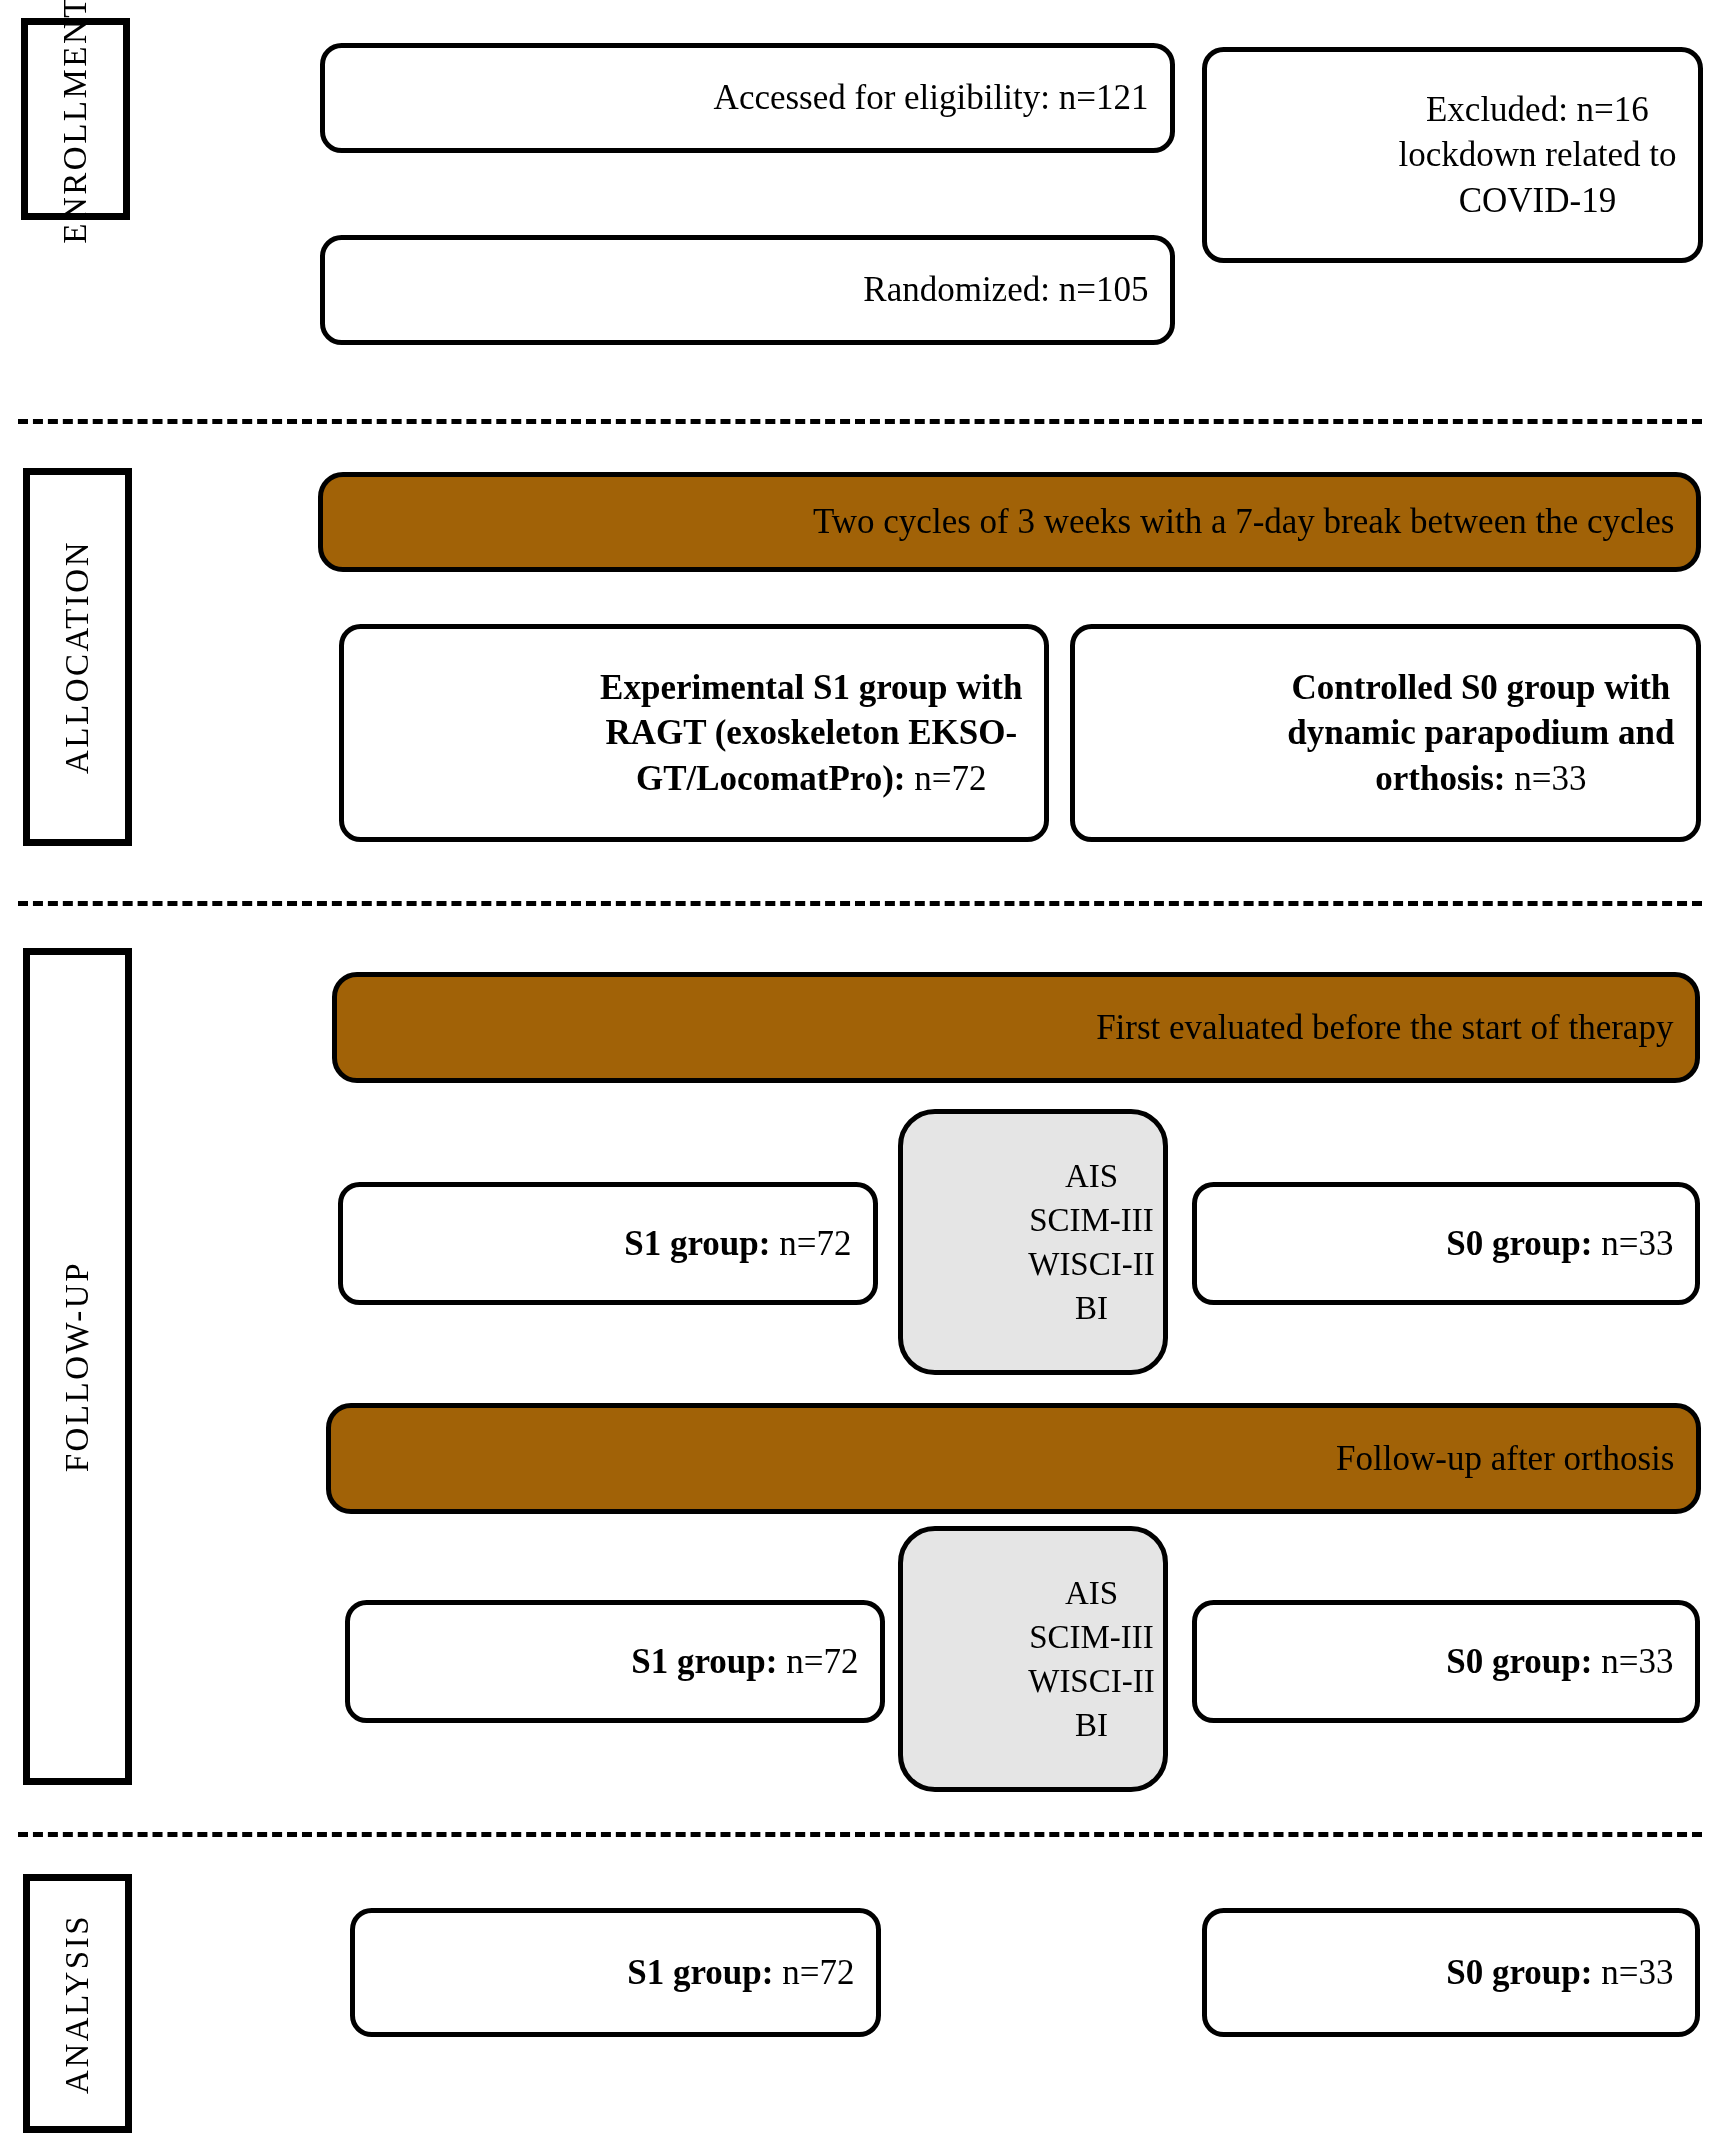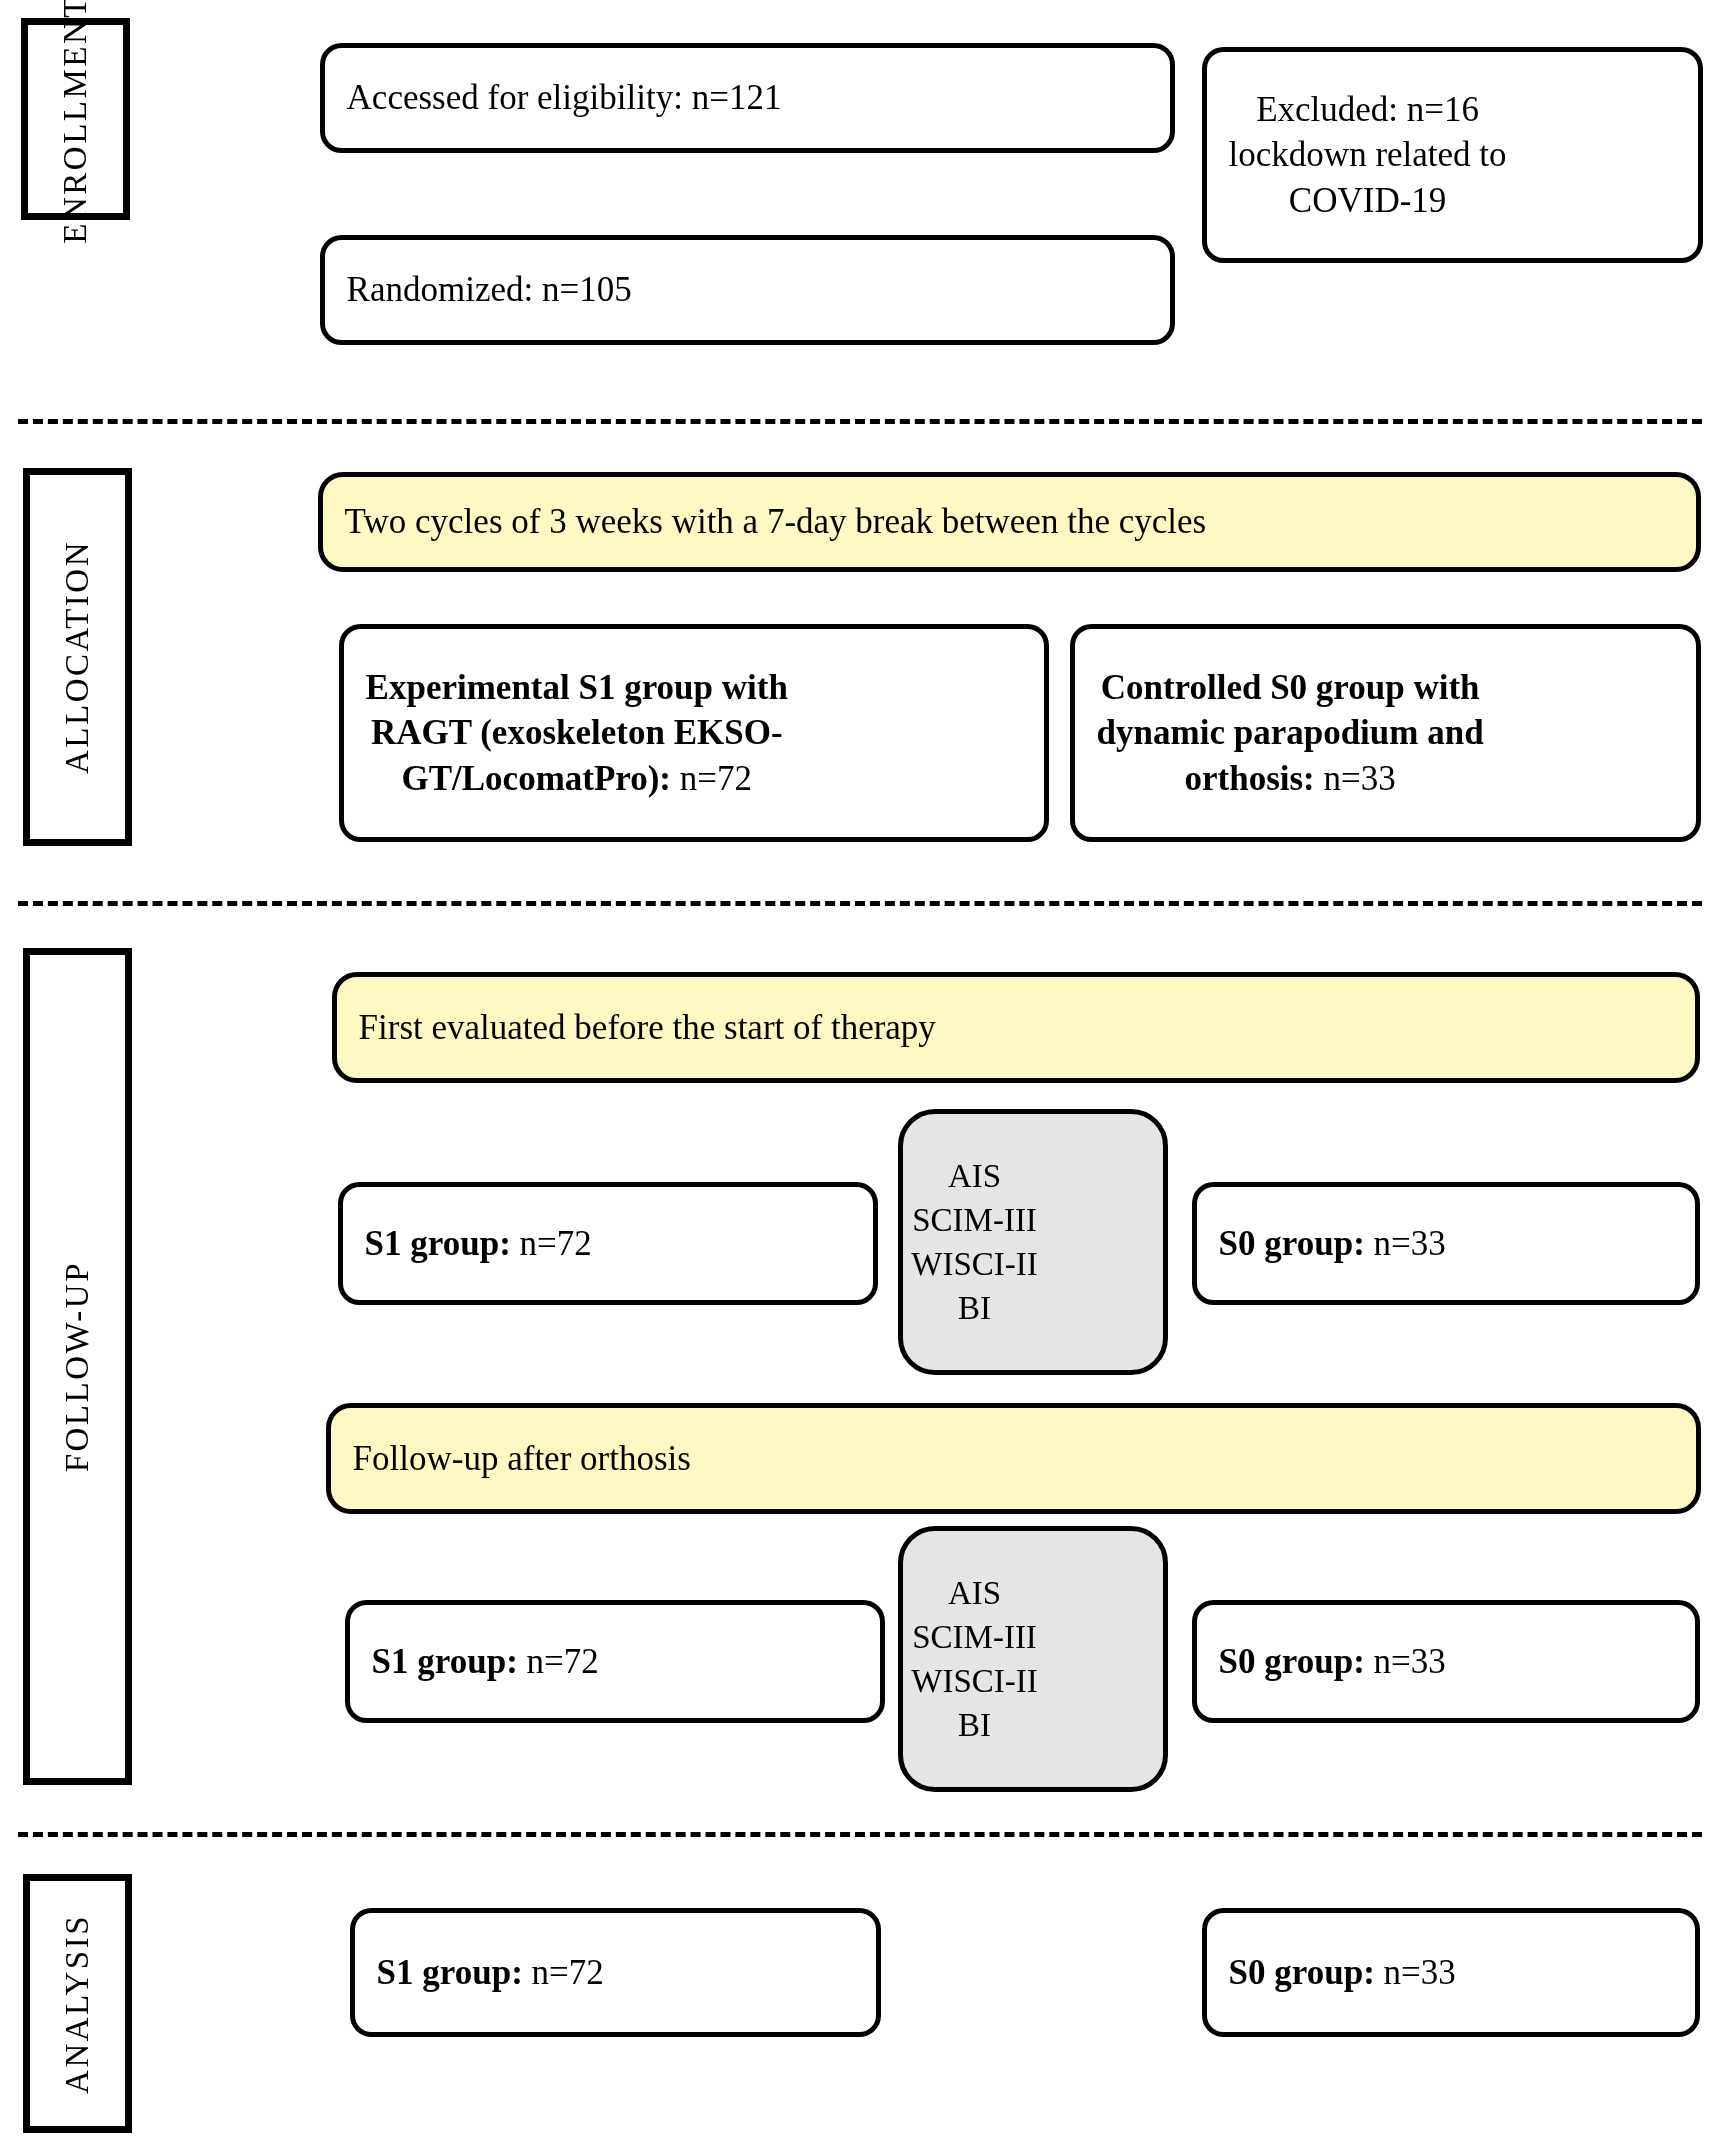--- a/index.html
+++ b/index.html
@@ -43,35 +43,35 @@
 
   
   .node {
     position: absolute;
     box-sizing: border-box;
     border: 5.8px solid #000000;
     border-radius: 21.6px;
     background: #ffffff;
     display: flex;
     align-items: center;
-    justify-content: flex-start;
+    justify-content: flex-end;
     text-align: center;
     padding: 5px 21.6px;
   }
   .node .txt {
     font-size: 35px;
     line-height: 1.30;
     color: #000000;
   }
   .node.bold .txt { font-weight: 700; }
   .node .light { font-weight: 400; }
 
   
   .node.banner {
-    background: #fef9c3;
+    background: #a16207;
     border-radius: 25px;
   }
   
   .node.measures {
     background: #e5e5e5;
     border-radius: 37px;
     padding: 3.3px 8.3px;
   }
   .node.measures .txt {
     font-size: 33px;

